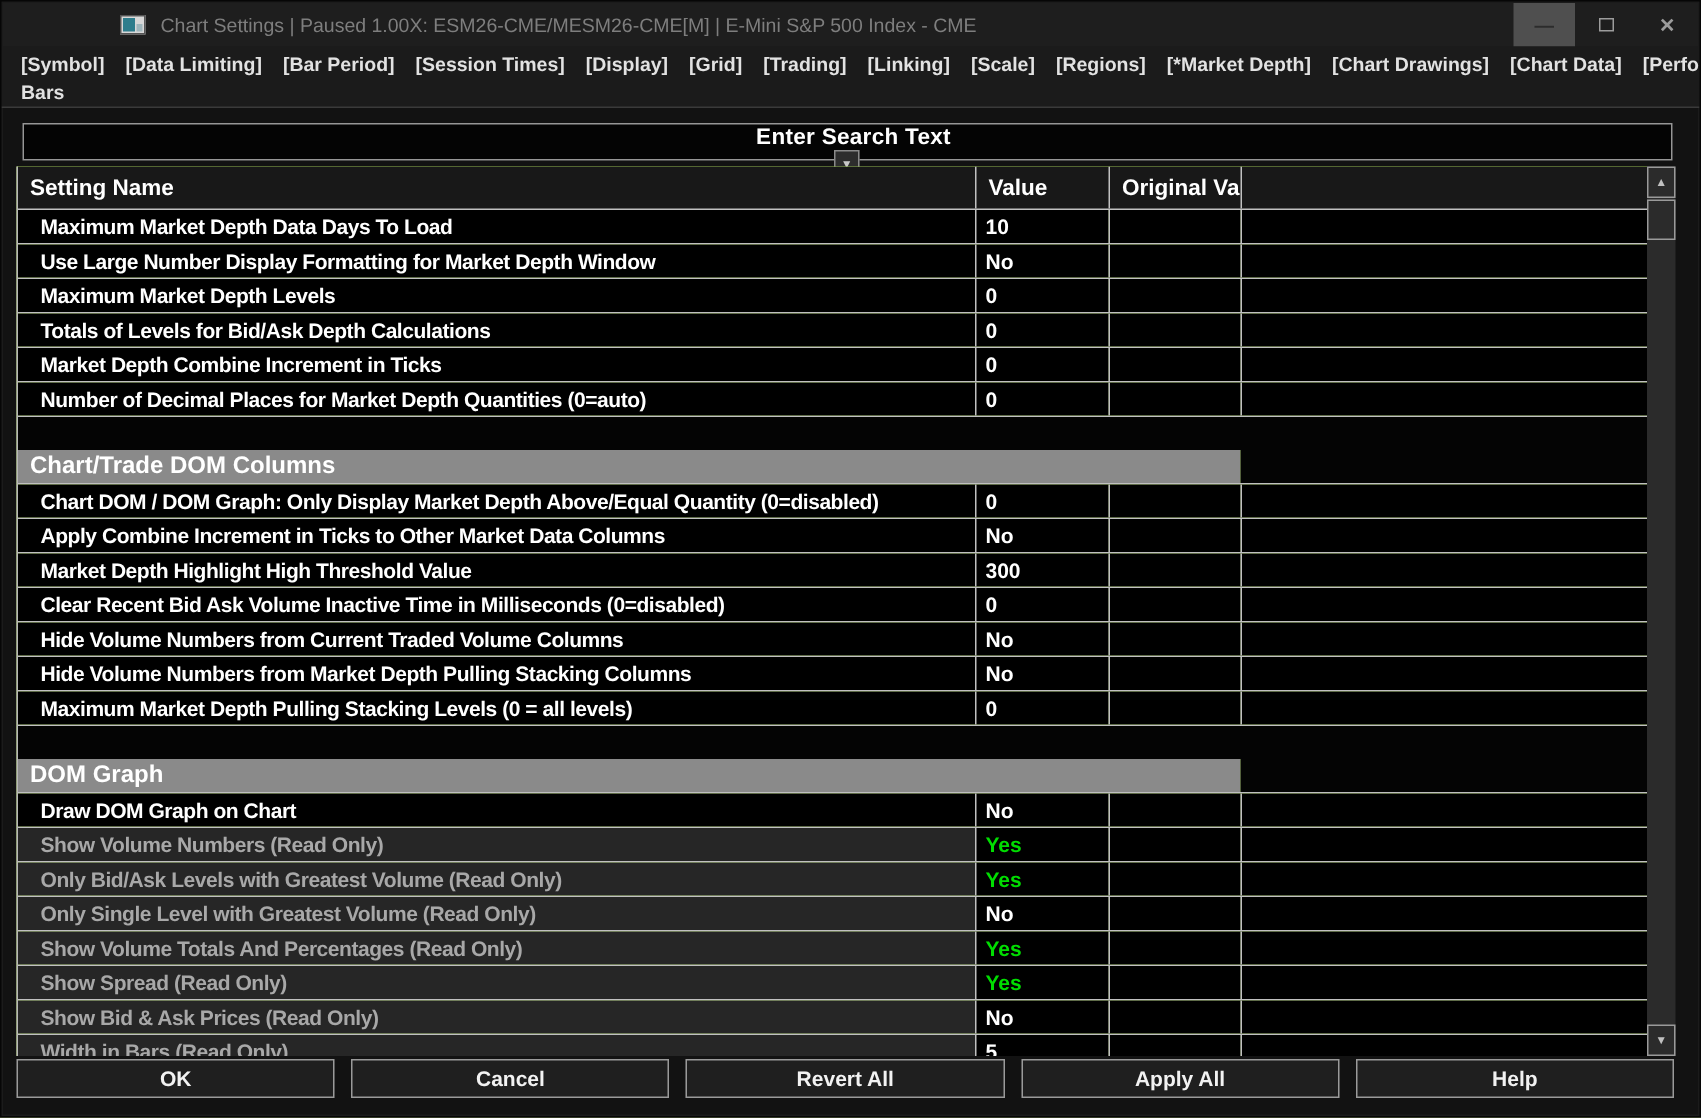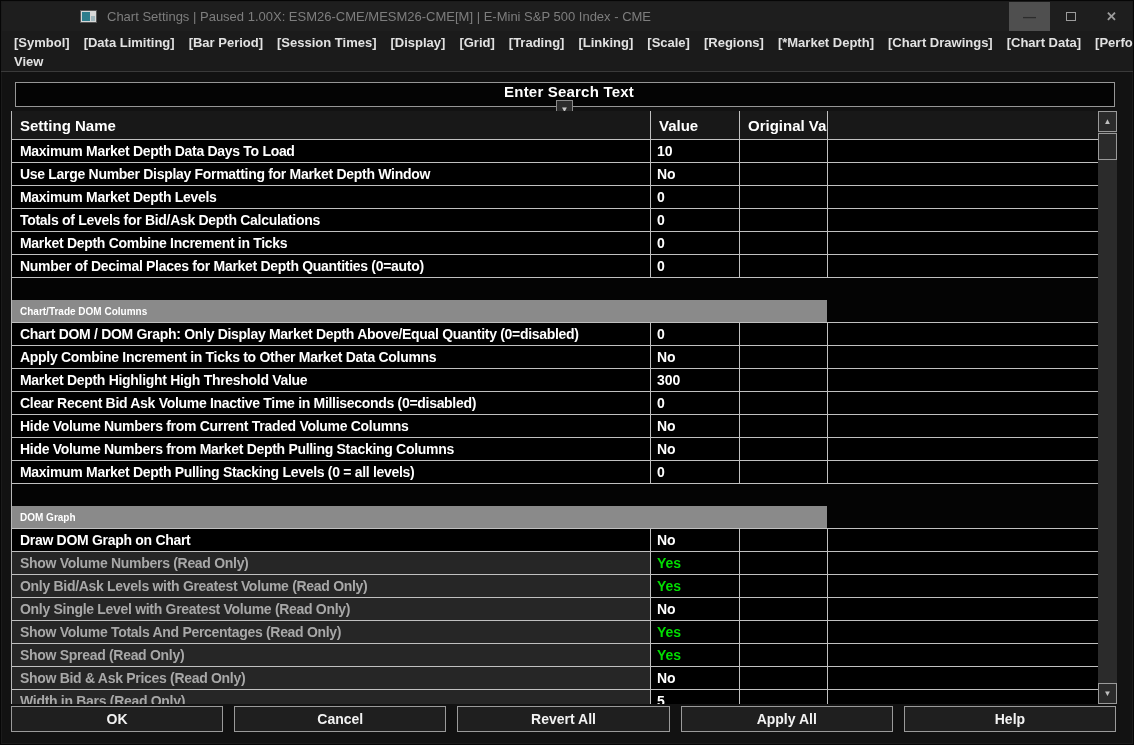--- a/index.html
+++ b/index.html
@@ -48,29 +48,29 @@
     background: #bef264; border-left: 1px solid #b8b8b8; overflow: hidden; }
   .thead { display: flex; height: 29px; background: #181818; border-bottom: 1px solid #c0c0c0;
     color: #ffffff; font-weight: bold; font-size: 15px; }
   .thead > div { display: flex; align-items: center; padding-left: 8px; overflow: hidden; white-space: nowrap; }
   .cw-name { width: 638px; }
   .cw-val  { width: 89px; border-left: 1px solid #c0c0c0; }
   .cw-orig { width: 88px; border-left: 1px solid #c0c0c0; }
   .cw-extra{ flex: 1;     border-left: 1px solid #c0c0c0; }
   .trow { display: flex; height: 23px; border-bottom: 1px solid #c0c0c0; font-size: 14px; font-weight: bold; }
   .trow > div { display: flex; align-items: center; overflow: hidden; white-space: nowrap; }
-  .c-name { width: 638px; padding-left: 8px; background: #000; color: #ffffff; letter-spacing: -0.3px; }
+  .c-name { width: 638px; padding-left: 15px; background: #000; color: #ffffff; letter-spacing: -0.3px; }
   .c-val  { width: 89px;  padding-left: 6px; background: #000; color: #ffffff; border-left: 1px solid #c0c0c0; }
   .c-orig { width: 88px;  background: #000; border-left: 1px solid #c0c0c0; }
   .c-extra{ flex: 1;      background: #000; border-left: 1px solid #c0c0c0; }
   .trow.readonly .c-name { background: #262626; color: #a8a8a8; }
   .val-green { color: #00dd00 !important; }
   .gap-row { height: 22px; background: #040404; }
   .section-row { display: flex; height: 23px; border-bottom: 1px solid #c0c0c0; }
-  .section-bar { width: 815px; background: #8a8a8a; color: #ffffff; font-weight: bold; font-size: 10px;
+  .section-bar { width: 815px; background: #8a8a8a; color: #ffffff; font-weight: bold; font-size: 16px;
     display: flex; align-items: center; padding-left: 8px; white-space: nowrap; }
   .section-rest { flex: 1; background: #040404; }
   
   .vscroll { position: absolute; left: 1097px; top: 110px; width: 19px; height: 593px; background: #2b2b2b; }
   .vs-btn { width: 19px; height: 21px; background: #2b2b2b; border: 1px solid #9a9a9a; color: #c0c0c0;
     font-size: 8px; display: flex; align-items: center; justify-content: center; }
   .vs-btn.down { position: absolute; bottom: 0; left: 0; }
   .vs-thumb { width: 19px; height: 27px; margin-top: 1px; background: #2b2b2b; border: 1px solid #9a9a9a; }
   
   .footer { position: absolute; left: 10px; top: 705px; width: 1105px; height: 26px; display: flex; gap: 11px; }
@@ -110,21 +110,21 @@
         <span class="menu-item">[Linking]</span>
         <span class="menu-item">[Scale]</span>
         <span class="menu-item">[Regions]</span>
         <span class="menu-item">[*Market Depth]</span>
         <span class="menu-item">[Chart Drawings]</span>
         <span class="menu-item">[Chart Data]</span>
         <span class="menu-item">[Performance]</span>
         <span class="menu-item">[Alert]</span>
       </div>
     <div class="menu-row r2">
-        <span class="menu-item">View</span>
+        <span class="menu-item">Bars</span>
       </div>
   </div>
   <div class="menu-sep"></div>
 
   <div class="dialog-body"></div>
 
   <div class="search-combo">
     <span class="search-text">Enter Search Text</span>
     <span class="combo-btn">
         <span>▼</span>

